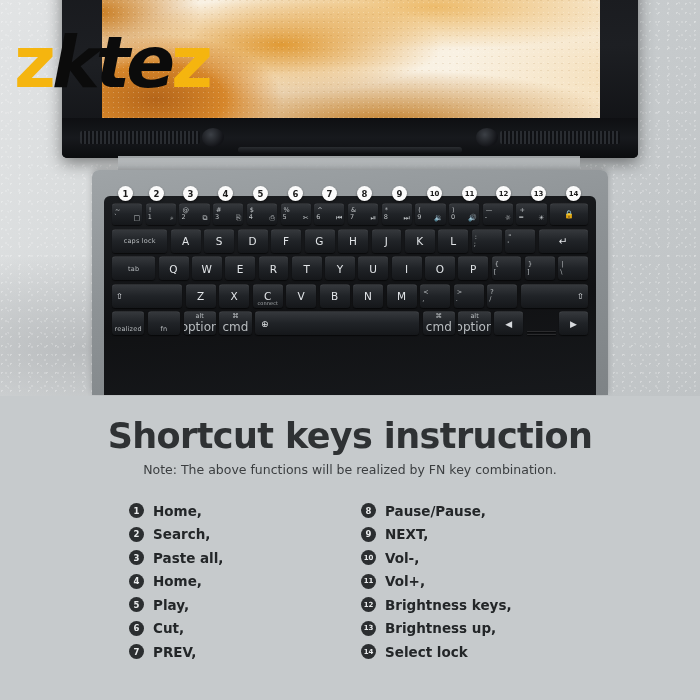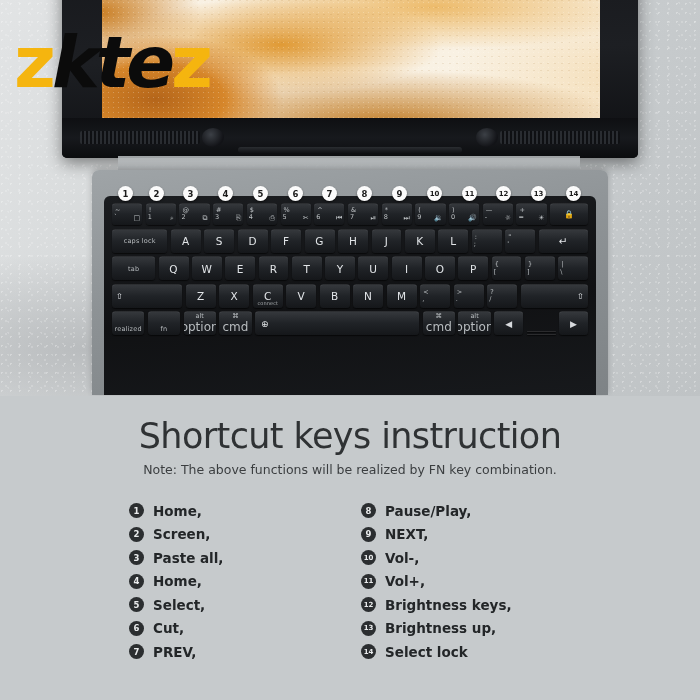--- a/index.html
+++ b/index.html
@@ -173,21 +173,21 @@
     font-family: "DejaVu Sans", sans-serif;
   }
 
   
   .panel {
     position: absolute; left: 0; top: 396px; width: 700px; height: 304px;
     background: #c6cacc;
   }
   .title {
     text-align: center; margin-top: 20px;
-    font-size: 35px; font-weight: 400; color: #2f3234;
+    font-size: 35px; font-weight: 700; color: #2f3234;
     letter-spacing: -.6px;
     font-family: "DejaVu Sans", sans-serif;
   }
   .note {
     text-align: center; margin-top: 6px;
     font-size: 12.5px; color: #3b3e40;
     font-family: "DejaVu Sans", sans-serif;
   }
   .cols {
     display: flex; justify-content: center; gap: 22px; margin-top: 22px;
@@ -574,47 +574,47 @@
     <div class="title">Shortcut keys instruction</div>
     <div class="note">Note: The above functions will be realized by FN key combination.</div>
     <div class="cols">
       <div class="col" id="col-left">
           <div class="litem">
             <span class="bullet">1</span>
             <span>Home,</span>
           </div>
           <div class="litem">
             <span class="bullet">2</span>
-            <span>Screen,</span>
+            <span>Search,</span>
           </div>
           <div class="litem">
             <span class="bullet">3</span>
             <span>Paste all,</span>
           </div>
           <div class="litem">
             <span class="bullet">4</span>
             <span>Home,</span>
           </div>
           <div class="litem">
             <span class="bullet">5</span>
-            <span>Select,</span>
+            <span>Play,</span>
           </div>
           <div class="litem">
             <span class="bullet">6</span>
             <span>Cut,</span>
           </div>
           <div class="litem">
             <span class="bullet">7</span>
             <span>PREV,</span>
           </div>
         </div>
       <div class="col" id="col-right">
           <div class="litem">
             <span class="bullet">8</span>
-            <span>Pause/Play,</span>
+            <span>Pause/Pause,</span>
           </div>
           <div class="litem">
             <span class="bullet">9</span>
             <span>NEXT,</span>
           </div>
           <div class="litem">
             <span class="bullet" style="font-size: 7px;">10</span>
             <span>Vol-,</span>
           </div>
           <div class="litem">

